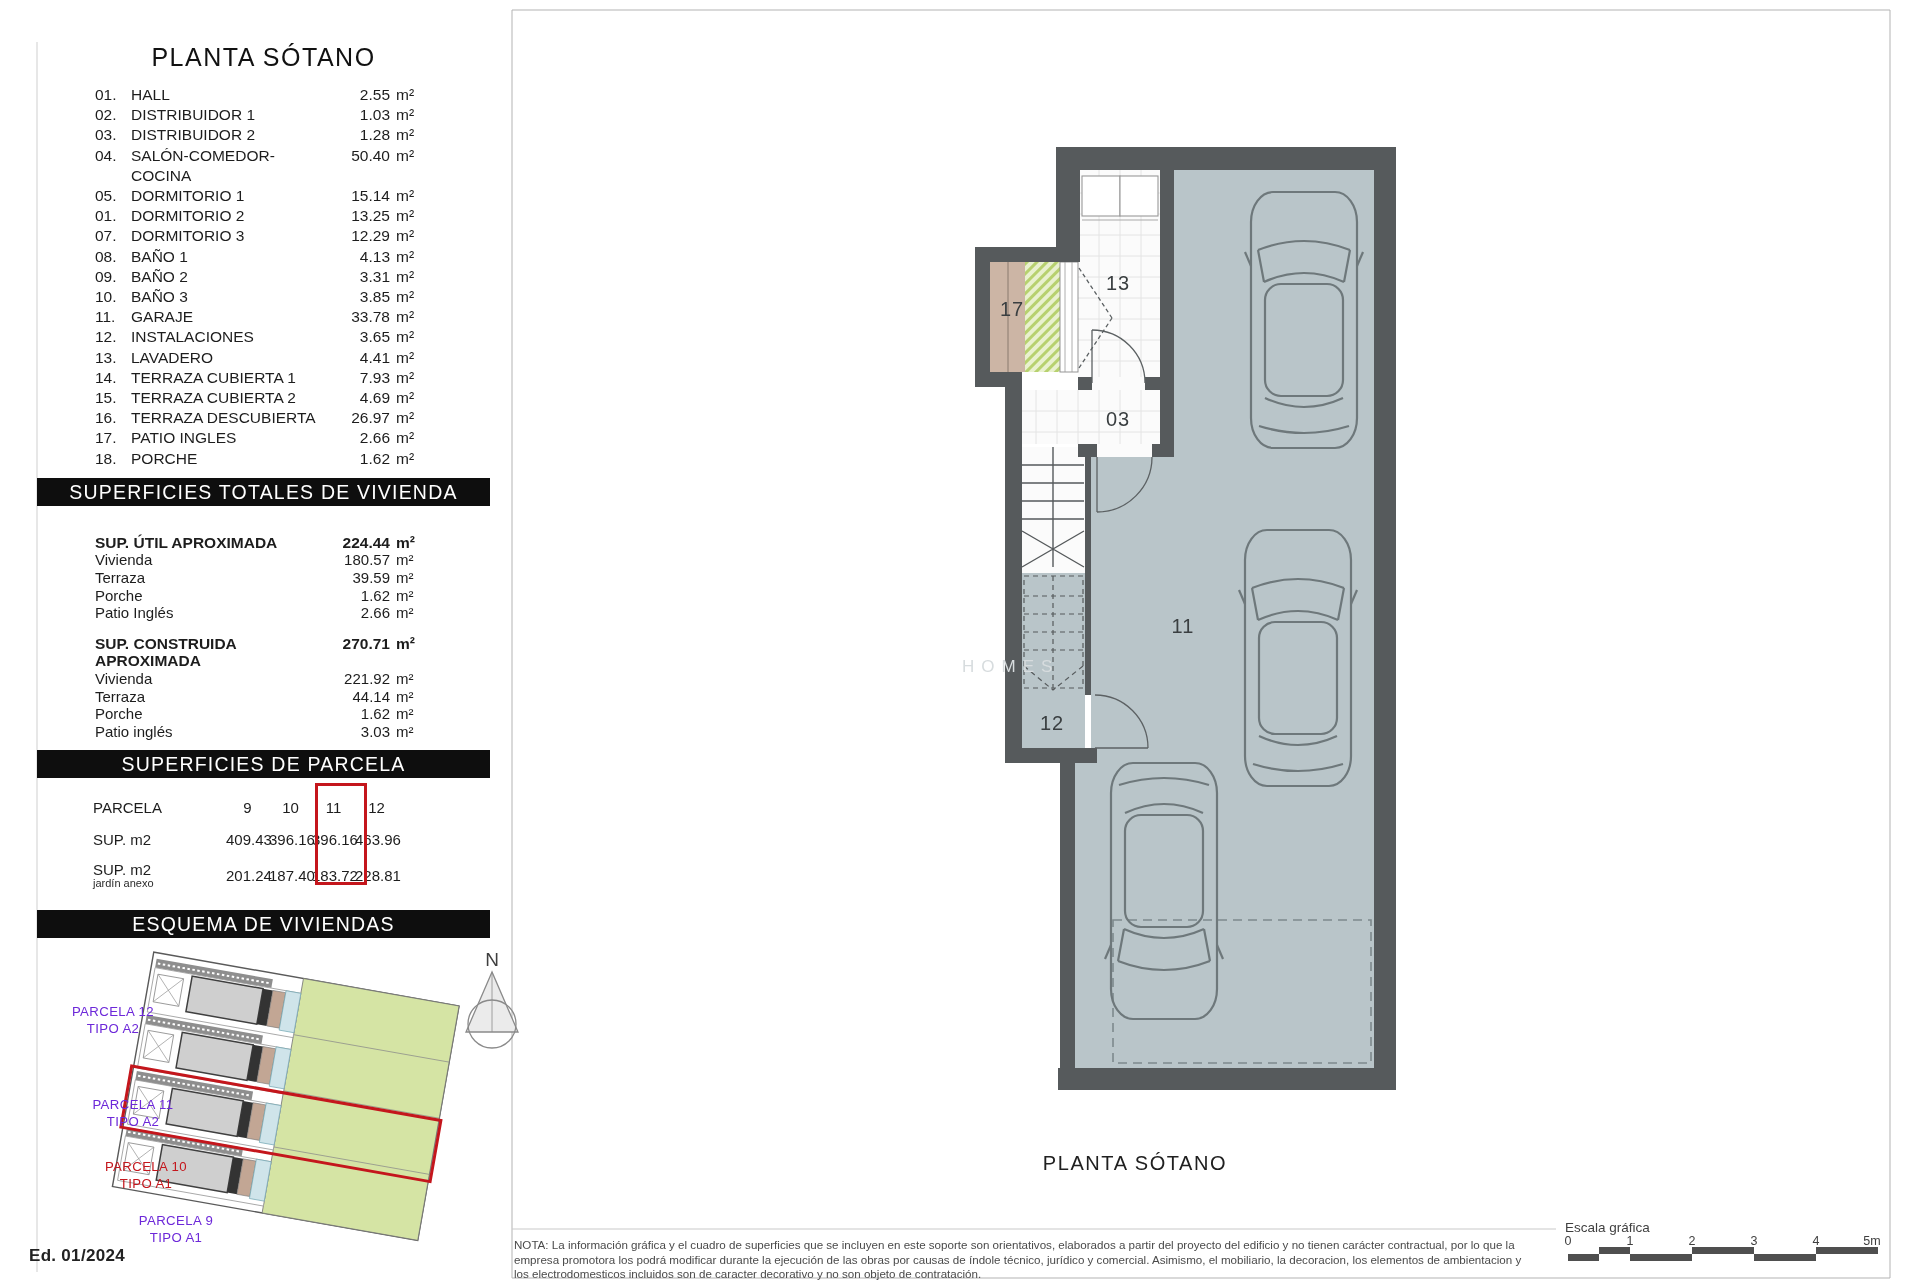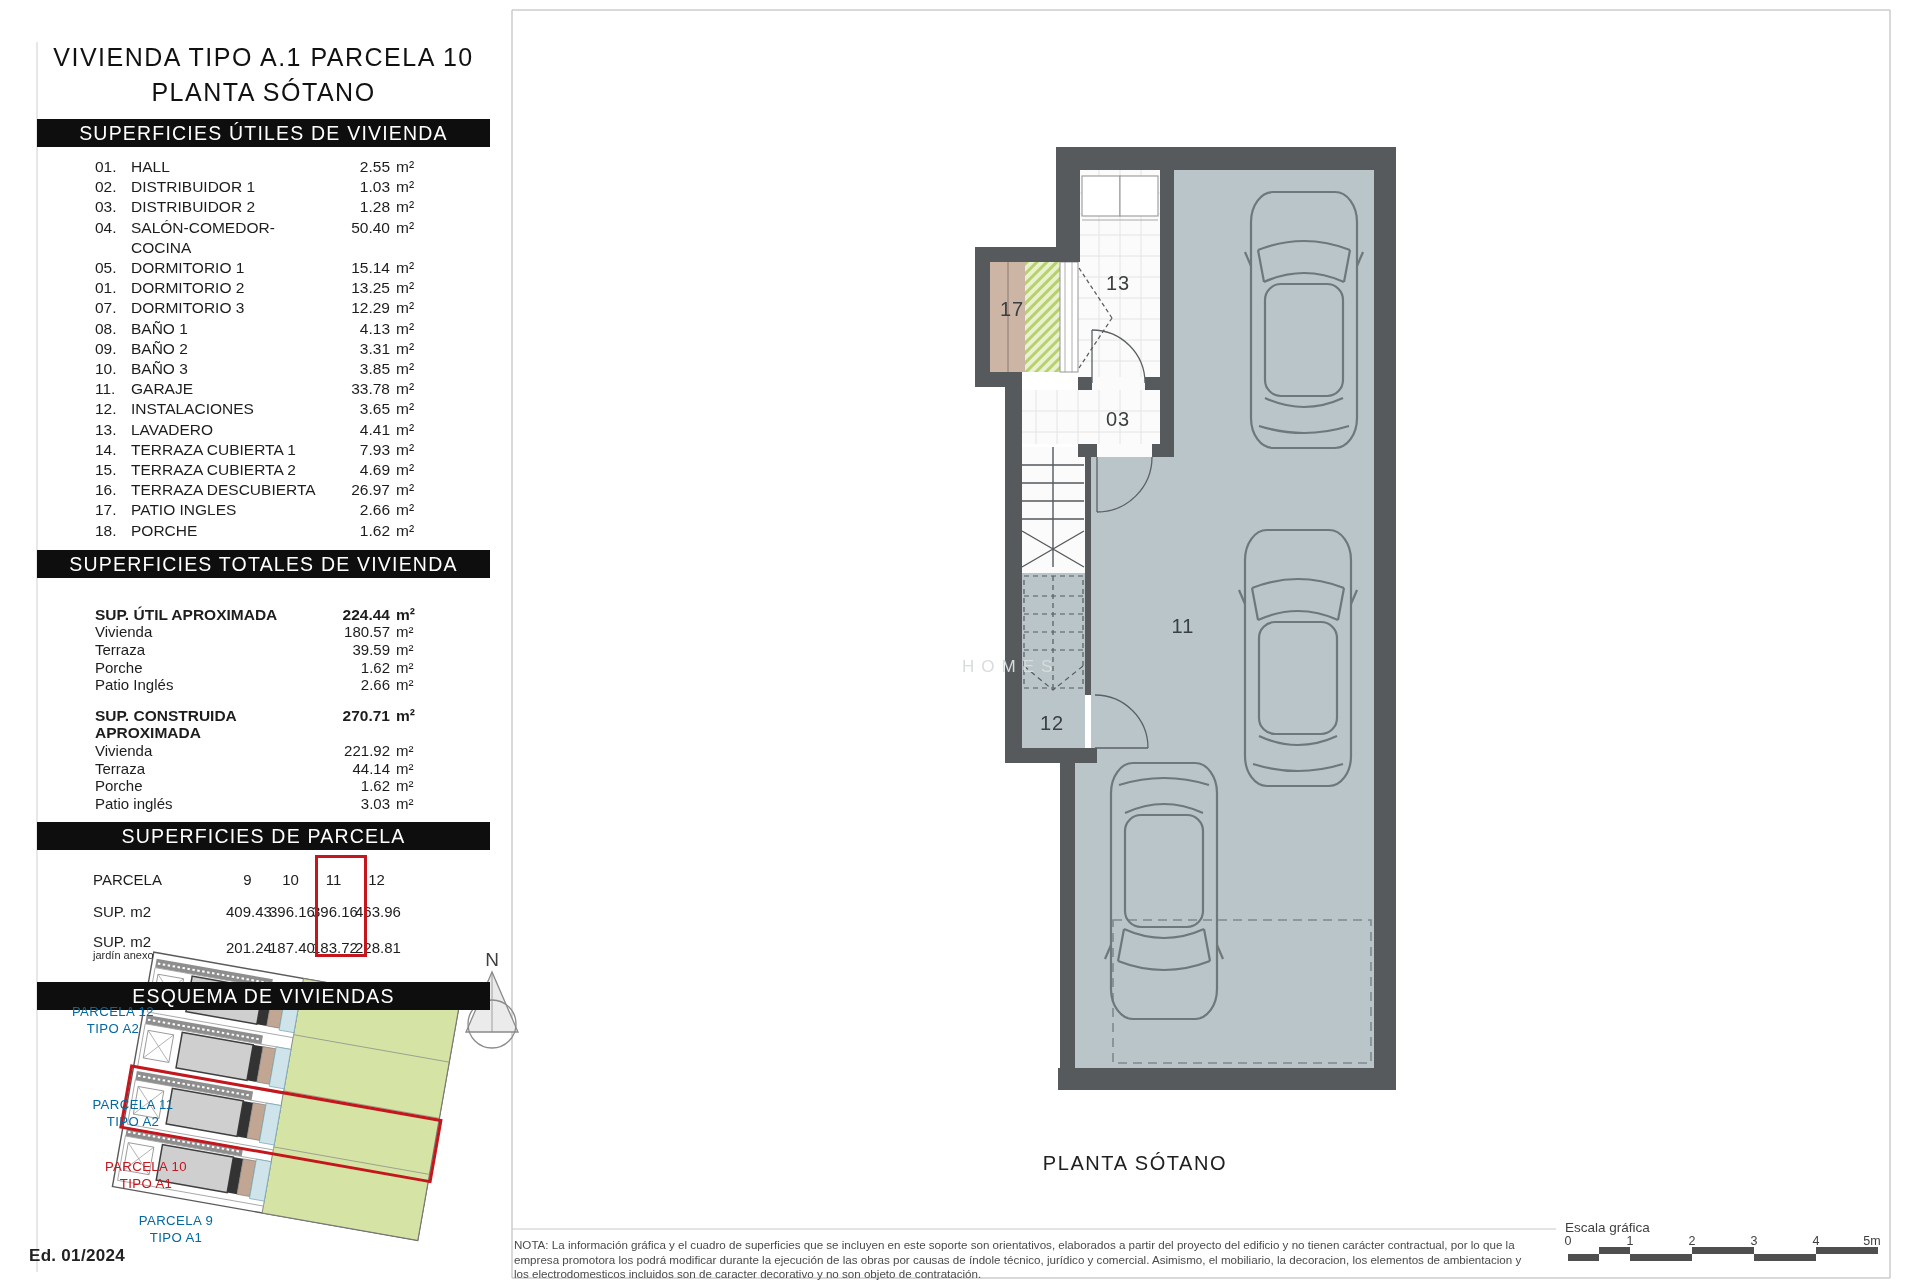--- a/index.html
+++ b/index.html
@@ -25,21 +25,21 @@
   .tgap{height:13px;}
   .ptable{position:relative;padding:12px 0 14px 56px;}
   .prow{display:grid;grid-template-columns:133px 43px 43px 43px 43px;font-size:15px;align-items:center;}
   .prow .cell{text-align:center;}
   .prow1{height:34px;}
   .prow2{height:30px;}
   .prow3{min-height:42px;}
   .plab .sub{display:block;font-size:11px;line-height:11px;color:#2a2a2a;}
   .redbox{position:absolute;left:278px;top:5px;width:46px;height:96px;border:3px solid #c4161c;}
   .p-label{position:absolute;transform:translateX(-50%);text-align:center;font-size:13.2px;
-           line-height:17px;color:#0369a1;letter-spacing:.4px;white-space:pre-line;}
+           line-height:17px;color:#6d28d9;letter-spacing:.4px;white-space:pre-line;}
   .p-label.red{color:#c4161c;}
   .ed{left:29px;top:1246px;font-size:17px;font-weight:600;letter-spacing:.3px;color:#222;}
 
   
   .plan-title{left:1030px;top:1152px;width:210px;text-align:center;font-size:20px;
               letter-spacing:1.6px;color:#202020;}
   .note{left:514px;top:1238px;width:1008px;font-size:11.6px;line-height:14.6px;color:#4a4a4a;}
   svg text{font-family:"Liberation Sans",sans-serif;}
   .roomnum{font-size:20px;fill:#3a3f41;letter-spacing:1px;}
   .wm{font-size:17px;fill:#d7dcde;letter-spacing:7px;}
@@ -205,25 +205,23 @@
       <rect x="1630" y="1254" width="62" height="7"></rect>
       <rect x="1692" y="1247" width="62" height="7"></rect>
       <rect x="1754" y="1254" width="62" height="7"></rect>
       <rect x="1816" y="1247" width="62" height="7"></rect>
     </g>
   </g>
 </svg>
 
 <div class="abs sidebar">
   <div class="doc-title">
-    <div>VIVIENDA TIPO A.1 PARCELA 10</div>
     <div>PLANTA SÓTANO</div>
   </div>
 
-  <div class="bar bar1">SUPERFICIES ÚTILES DE VIVIENDA</div>
   <div class="list">
       <div class="lrow">
         <span class="c-num">01.</span>
         <span class="">HALL</span>
         <span class="c-val">2.55</span>
         <span class="c-unit">m²</span>
       </div>
       <div class="lrow">
         <span class="c-num">02.</span>
         <span class="">DISTRIBUIDOR 1</span>

